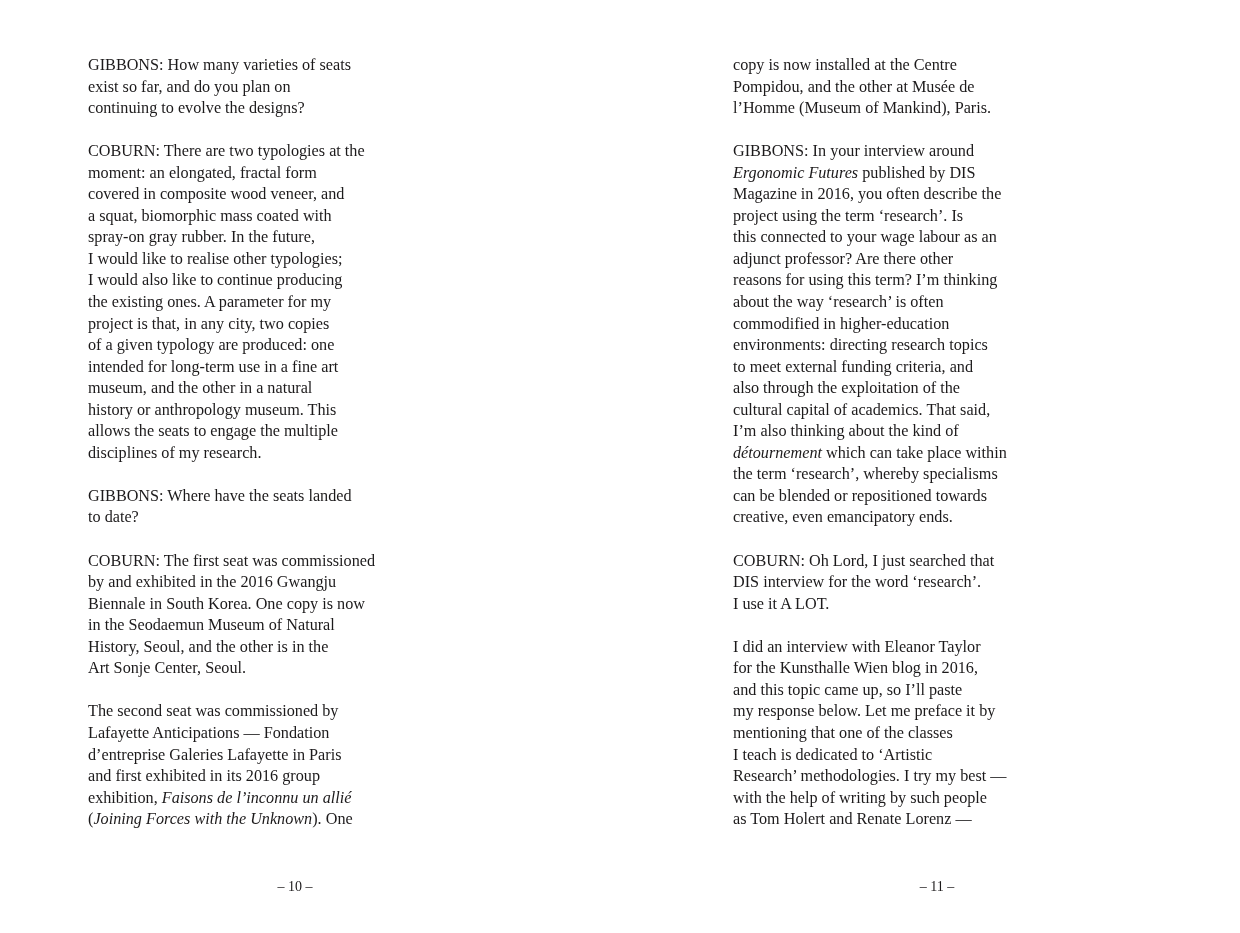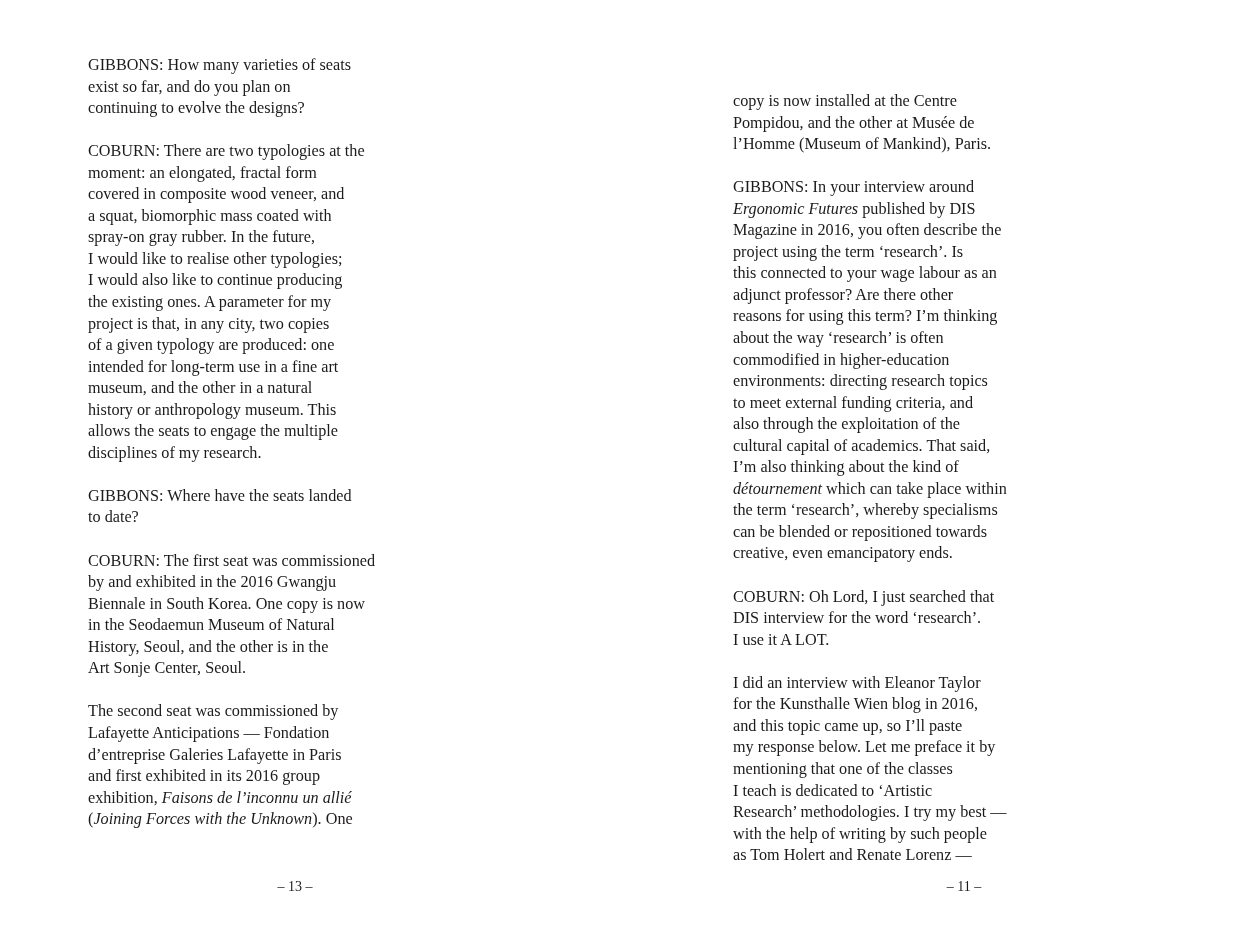--- a/index.html
+++ b/index.html
@@ -22,42 +22,42 @@
   }
   .text-column {
     position: absolute;
     top: 55px;
     font-size: 16.2px;
     line-height: 21.55px;
     white-space: pre;
     letter-spacing: 0;
   }
   .text-column.left  { left: 88px;  width: 420px; }
-  .text-column.right { left: 733px; width: 420px; margin-top: 36px; }
+  .text-column.right { left: 733px; width: 420px; }
   .para + .para { margin-top: 21.55px; }
   .line { height: 21.55px; }
   .it { font-style: italic; text-align: center; }
   .page-number {
     position: absolute;
     top: 878px;
     font-size: 14px;
     line-height: 18px;
     text-align: center;
   }
   .page-number.left  { left: 88px;  width: 414px; }
-  .page-number.right { left: 757px; width: 414px; }
+  .page-number.right { left: 730px; width: 414px; }
 </style>
 </head>
 <body>
 
 <div class="spread">
 
   <section>
     <div class="text-column left"><div class="para"><div class="line"><span>GIBBONS: How many varieties of seats</span></div><div class="line"><span>exist so far, and do you plan on</span></div><div class="line"><span>continuing to evolve the designs?</span></div></div><div class="para"><div class="line"><span>COBURN: There are two typologies at the</span></div><div class="line"><span>moment: an elongated, fractal form</span></div><div class="line"><span>covered in composite wood veneer, and</span></div><div class="line"><span>a squat, biomorphic mass coated with</span></div><div class="line"><span>spray-on gray rubber. In the future,</span></div><div class="line"><span>I would like to realise other typologies;</span></div><div class="line"><span>I would also like to continue producing</span></div><div class="line"><span>the existing ones. A parameter for my</span></div><div class="line"><span>project is that, in any city, two copies</span></div><div class="line"><span>of a given typology are produced: one</span></div><div class="line"><span>intended for long-term use in a fine art</span></div><div class="line"><span>museum, and the other in a natural</span></div><div class="line"><span>history or anthropology museum. This</span></div><div class="line"><span>allows the seats to engage the multiple</span></div><div class="line"><span>disciplines of my research.</span></div></div><div class="para"><div class="line"><span>GIBBONS: Where have the seats landed</span></div><div class="line"><span>to date?</span></div></div><div class="para"><div class="line"><span>COBURN: The first seat was commissioned</span></div><div class="line"><span>by and exhibited in the 2016 Gwangju</span></div><div class="line"><span>Biennale in South Korea. One copy is now</span></div><div class="line"><span>in the Seodaemun Museum of Natural</span></div><div class="line"><span>History, Seoul, and the other is in the</span></div><div class="line"><span>Art Sonje Center, Seoul.</span></div></div><div class="para"><div class="line"><span>The second seat was commissioned by</span></div><div class="line"><span>Lafayette Anticipations — Fondation</span></div><div class="line"><span>d’entreprise Galeries Lafayette in Paris</span></div><div class="line"><span>and first exhibited in its 2016 group</span></div><div class="line"><span>exhibition, </span><span class="it">Faisons de l’inconnu un allié</span></div><div class="line"><span>(</span><span class="it">Joining Forces with the Unknown</span><span>). One</span></div></div></div>
-    <div class="page-number left">– 13 –</div>
+    <div class="page-number left">– 10 –</div>
   </section>
 
   <section>
     <div class="text-column right"><div class="para"><div class="line"><span>copy is now installed at the Centre</span></div><div class="line"><span>Pompidou, and the other at Musée de</span></div><div class="line"><span>l’Homme (Museum of Mankind), Paris.</span></div></div><div class="para"><div class="line"><span>GIBBONS: In your interview around</span></div><div class="line"><span class="it">Ergonomic Futures</span><span> published by DIS</span></div><div class="line"><span>Magazine in 2016, you often describe the</span></div><div class="line"><span>project using the term ‘research’. Is</span></div><div class="line"><span>this connected to your wage labour as an</span></div><div class="line"><span>adjunct professor? Are there other</span></div><div class="line"><span>reasons for using this term? I’m thinking</span></div><div class="line"><span>about the way ‘research’ is often</span></div><div class="line"><span>commodified in higher-education</span></div><div class="line"><span>environments: directing research topics</span></div><div class="line"><span>to meet external funding criteria, and</span></div><div class="line"><span>also through the exploitation of the</span></div><div class="line"><span>cultural capital of academics. That said,</span></div><div class="line"><span>I’m also thinking about the kind of</span></div><div class="line"><span class="it">détournement</span><span> which can take place within</span></div><div class="line"><span>the term ‘research’, whereby specialisms</span></div><div class="line"><span>can be blended or repositioned towards</span></div><div class="line"><span>creative, even emancipatory ends.</span></div></div><div class="para"><div class="line"><span>COBURN: Oh Lord, I just searched that</span></div><div class="line"><span>DIS interview for the word ‘research’.</span></div><div class="line"><span>I use it A LOT.</span></div></div><div class="para"><div class="line"><span>I did an interview with Eleanor Taylor</span></div><div class="line"><span>for the Kunsthalle Wien blog in 2016,</span></div><div class="line"><span>and this topic came up, so I’ll paste</span></div><div class="line"><span>my response below. Let me preface it by</span></div><div class="line"><span>mentioning that one of the classes</span></div><div class="line"><span>I teach is dedicated to ‘Artistic</span></div><div class="line"><span>Research’ methodologies. I try my best —</span></div><div class="line"><span>with the help of writing by such people</span></div><div class="line"><span>as Tom Holert and Renate Lorenz —</span></div></div></div>
     <div class="page-number right">– 11 –</div>
   </section>
 
 </div>
 
 </body></html>

